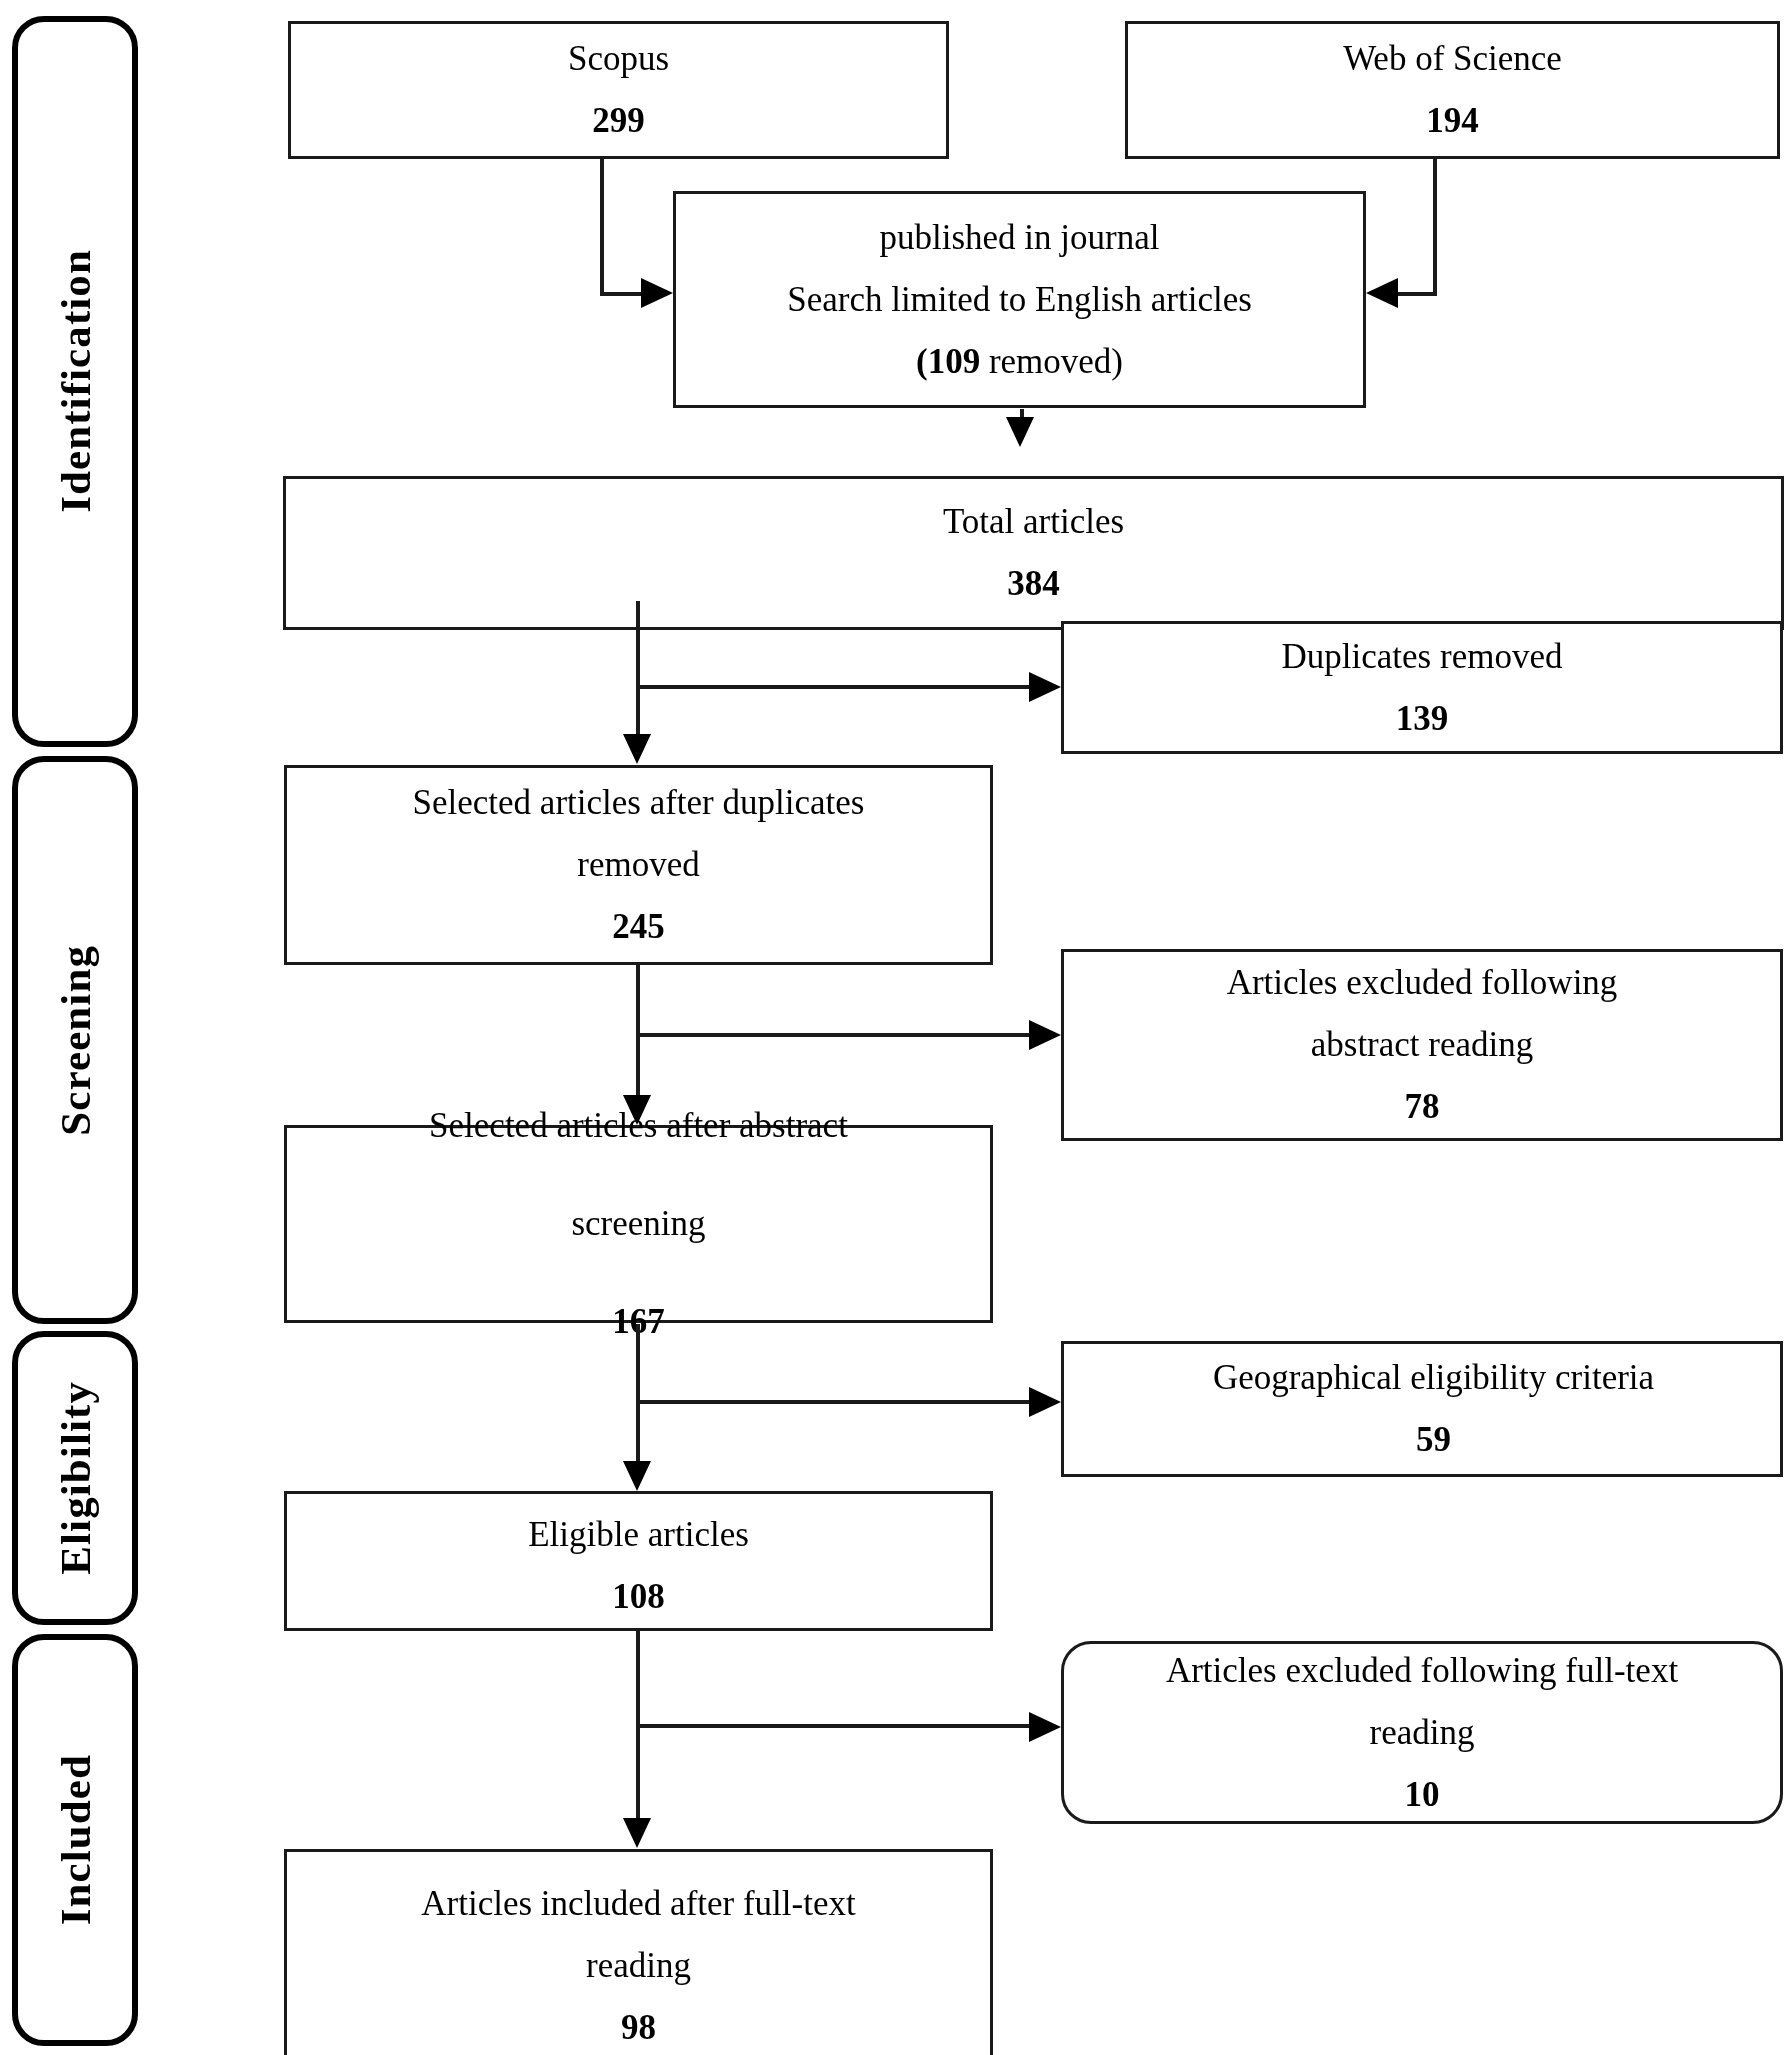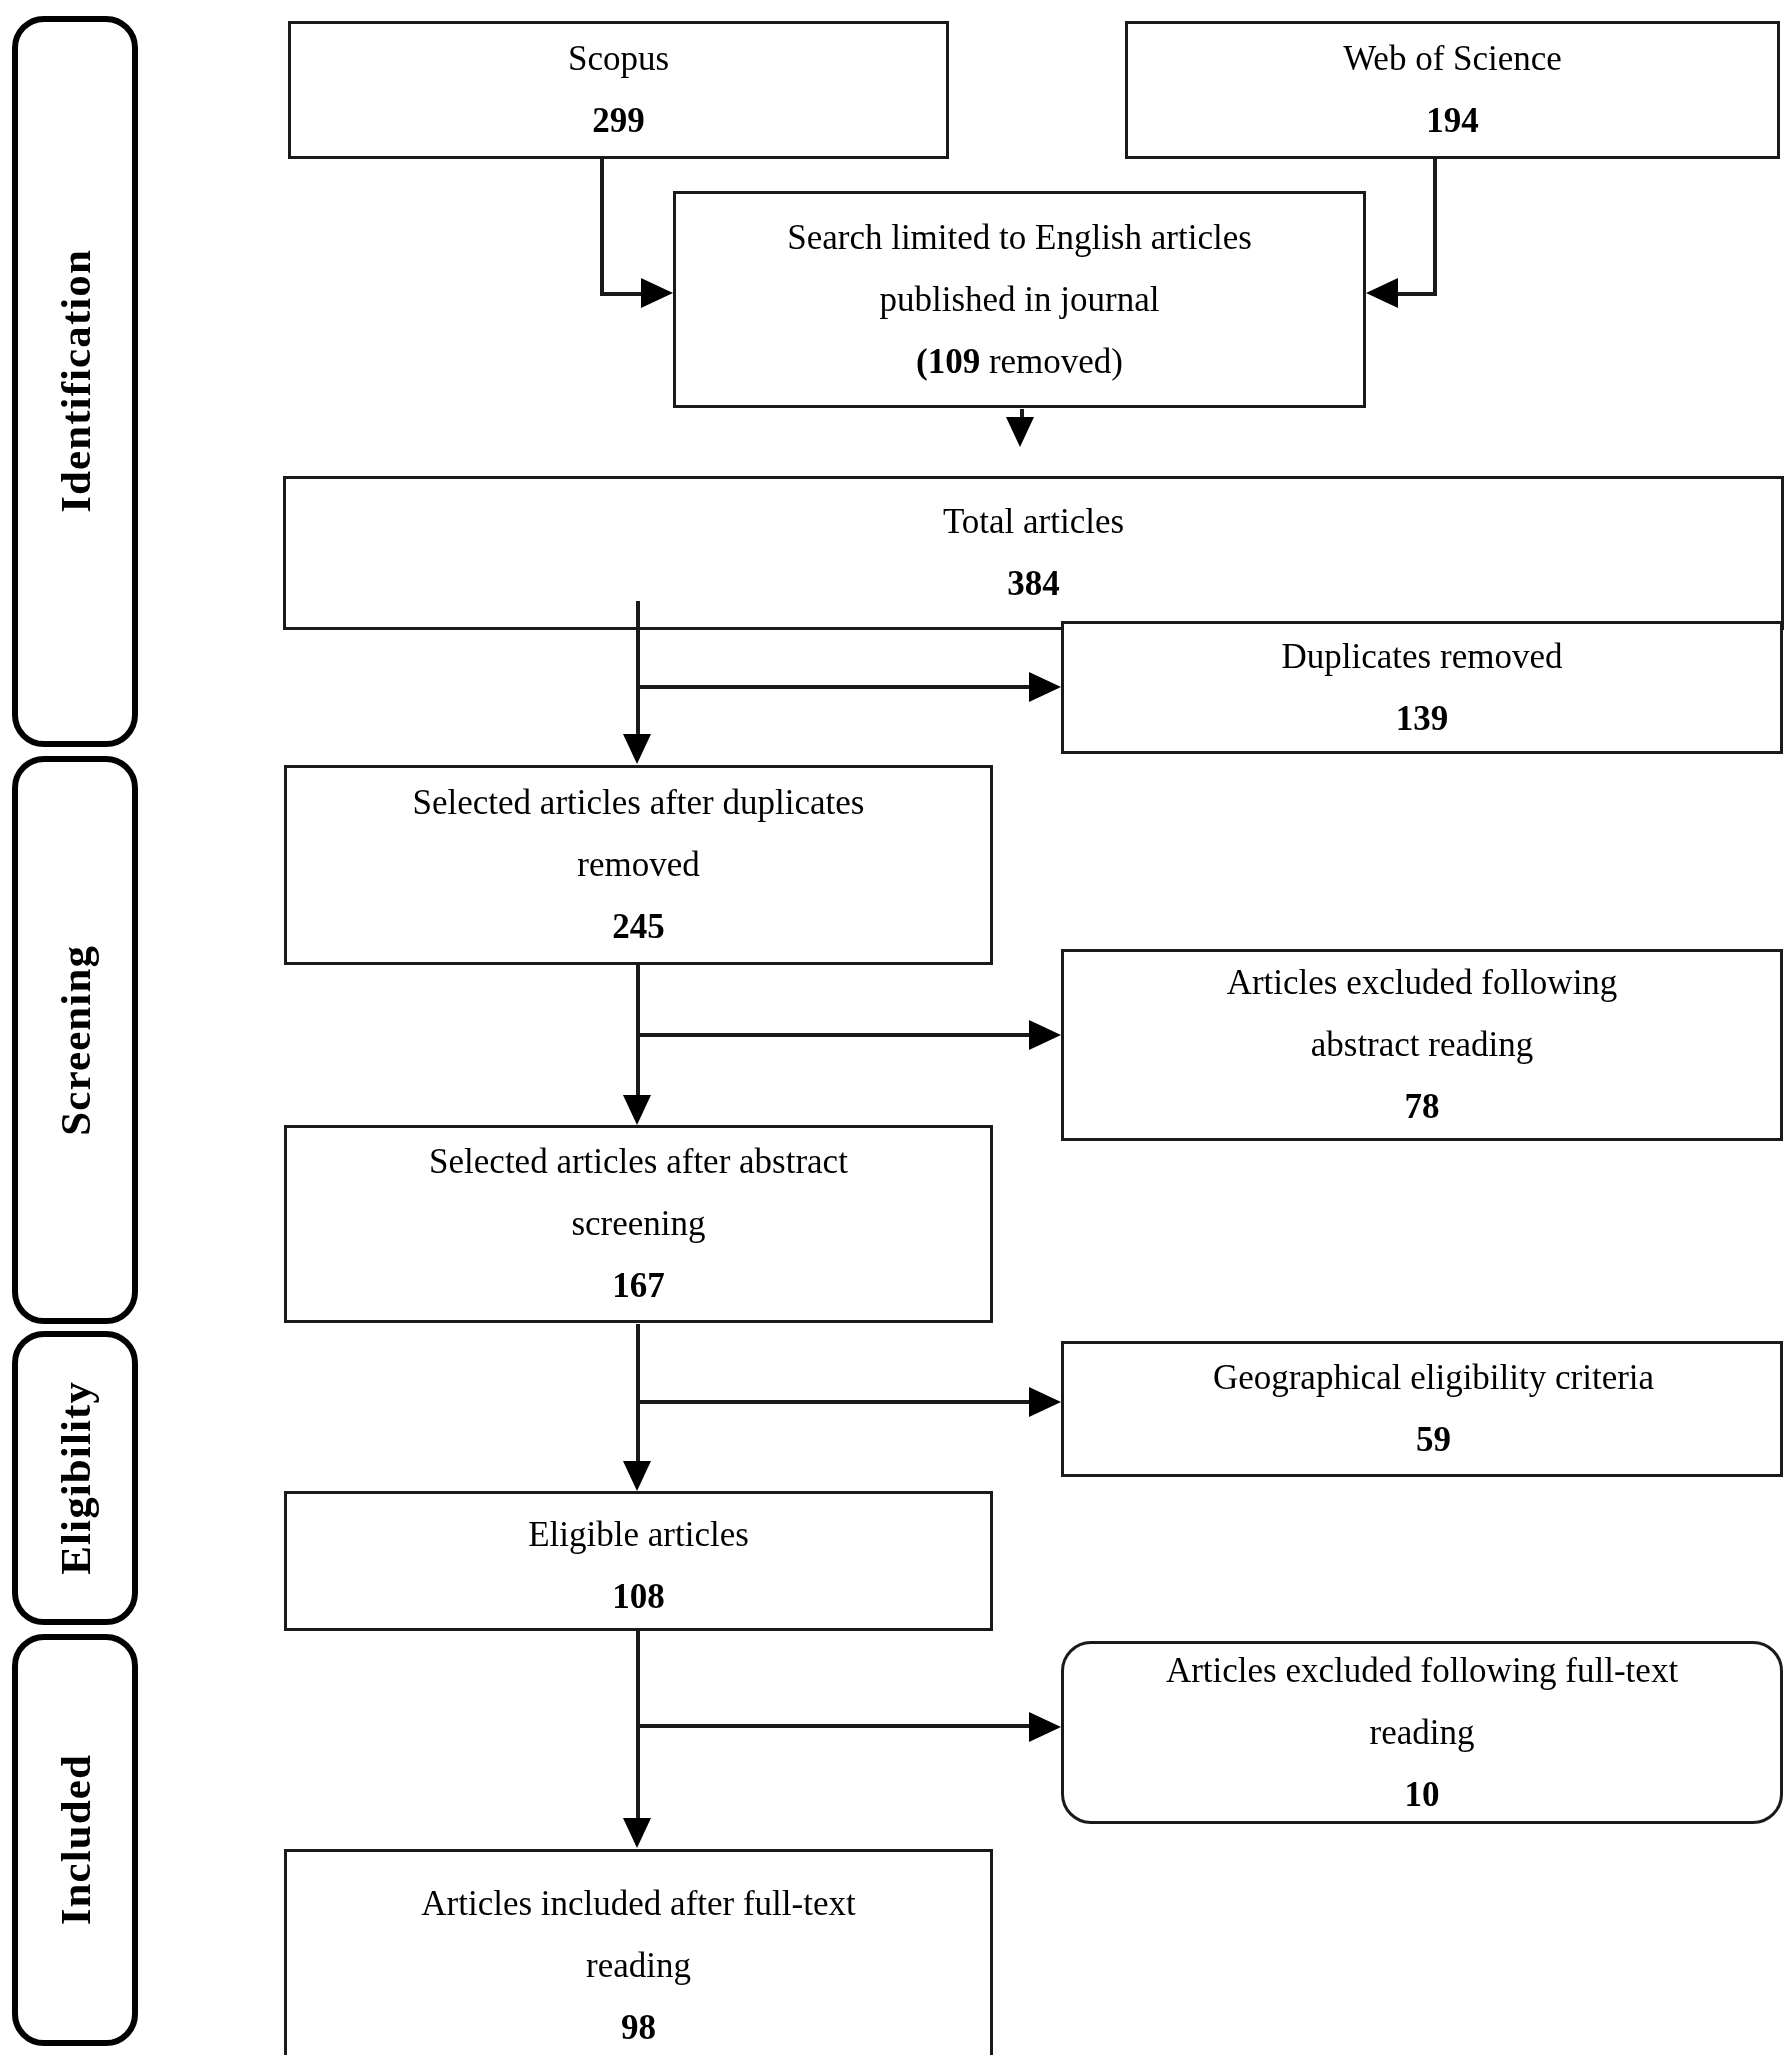--- a/index.html
+++ b/index.html
@@ -91,22 +91,22 @@
     <div class="bl">Scopus</div>
     <div class="bl num">299</div>
   </div>
 
   <div class="fbox" style="left:1125px;top:21px;width:655px;height:138px;">
     <div class="bl">Web of Science</div>
     <div class="bl num">194</div>
   </div>
 
   <div class="fbox" style="left:673px;top:191px;width:693px;height:217px;">
+    <div class="bl">published in journal</div>
     <div class="bl">Search limited to English articles</div>
-    <div class="bl">published in journal</div>
     <div class="bl"><span class="num">(109</span><span> removed)</span></div>
   </div>
 
   <div class="fbox" style="left:283px;top:448px;width:1501px;height:154px;margin-top:28px;">
     <div class="bl">Total articles</div>
     <div class="bl num">384</div>
   </div>
 
   <div class="fbox" style="left:1061px;top:621px;width:722px;height:133px;">
     <div class="bl">Duplicates removed</div>
@@ -118,21 +118,21 @@
     <div class="bl">removed</div>
     <div class="bl num">245</div>
   </div>
 
   <div class="fbox" style="left:1061px;top:949px;width:722px;height:192px;">
     <div class="bl">Articles excluded following</div>
     <div class="bl">abstract reading</div>
     <div class="bl num">78</div>
   </div>
 
-  <div class="fbox" style="left:284px;top:1125px;width:709px;height:198px;">
+  <div class="fbox" style="left:284px;top:1125px;width:709px;height:198px;gap:36px;">
     <div class="bl">Selected articles after abstract</div>
     <div class="bl">screening</div>
     <div class="bl num">167</div>
   </div>
 
   <div class="fbox" style="left:1061px;top:1341px;width:722px;height:136px;padding-left:23px;">
     <div class="bl">Geographical eligibility criteria</div>
     <div class="bl num">59</div>
   </div>
 

